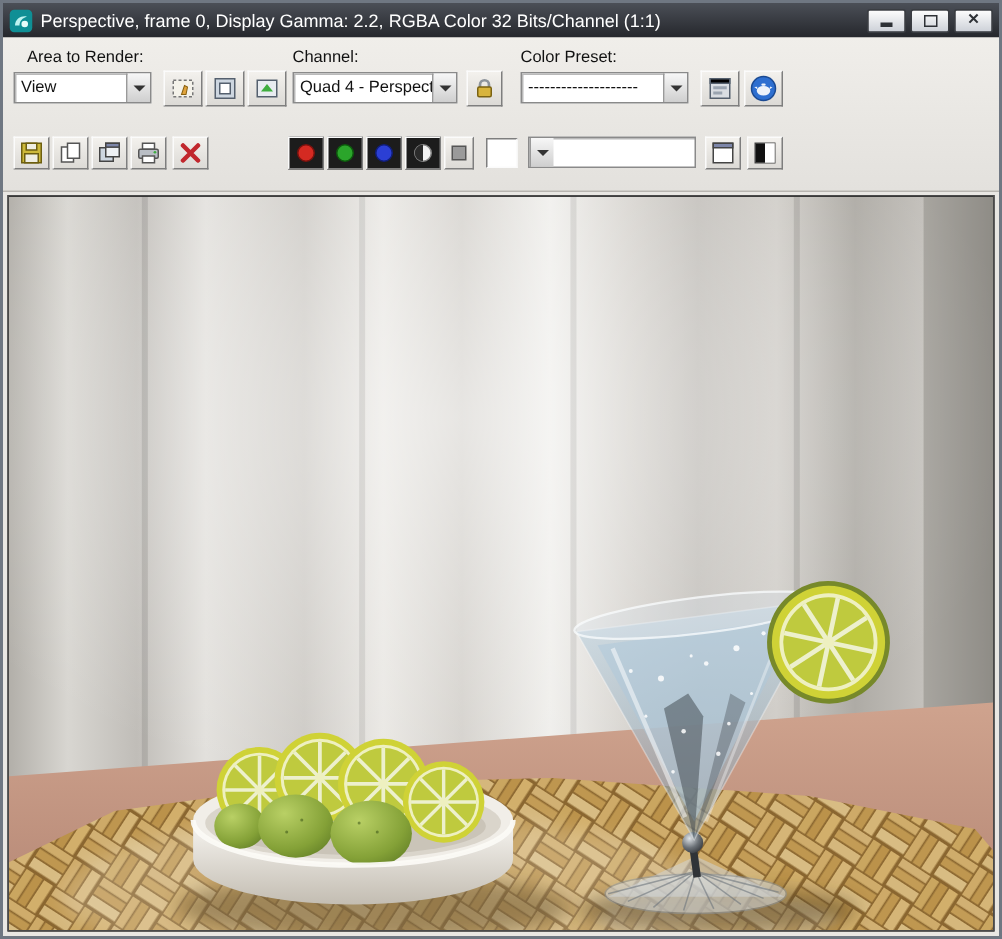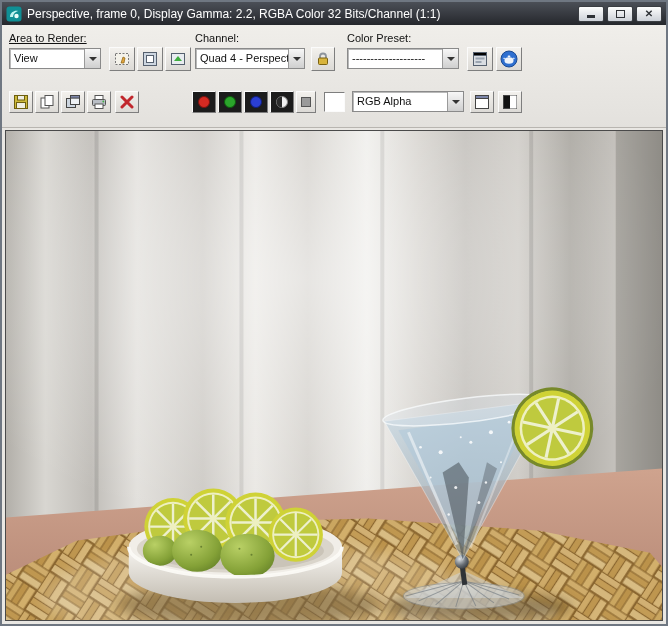--- a/index.html
+++ b/index.html
@@ -103,21 +103,21 @@
           <span class="max-glyph"></span>
         </button>
       <button class="wbtn">
           <span class="close-glyph">✕</span>
         </button>
     </span>
   </div>
 
   <div class="toolbar">
 
-    <span class="lbl" style="left:7px;text-decoration:underline;">Area to Render:</span>
+    <span class="lbl" style="left:16px;">Area to Render:</span>
     <div class="combo" style="left:7px;top:23px;width:92px;">
       <span class="combo-val">View</span>
       <span class="combo-btn"></span>
     </div>
 
     <button class="tbtn" style="left:107px;top:22px;">
       <svg width="16" height="16" viewBox="0 0 16 16">
         <rect x="1.5" y="2.5" width="13" height="11" fill="#f4f2ea" stroke="#777" stroke-dasharray="2 1.5"></rect>
         <path d="M7 12 L9 6 L11 7 L10 12 Z" fill="#e0a33c" stroke="#8a6212" stroke-width="0.7"></path>
       </svg>
@@ -229,21 +229,20 @@
     </button>
     <button class="cbtn" style="left:294px;top:66px;width:20px;">
       <svg width="12" height="12" viewBox="0 0 12 12">
         <rect x="1.5" y="1.5" width="9" height="9" fill="#9a9a9a" stroke="#555"></rect>
       </svg>
     </button>
 
     <span class="swatch" style="left:322px;top:67px;"></span>
 
     <div class="combo" style="left:350px;top:66px;width:112px;">
-      <span class="combo-val">RGB Alpha</span>
       <span class="combo-btn"></span>
     </div>
 
     <button class="cbtn" style="left:468px;top:66px;">
       <svg width="16" height="16" viewBox="0 0 16 16">
         <rect x="1.5" y="1.5" width="13" height="13" fill="#fff" stroke="#444"></rect>
         <rect x="1.5" y="1.5" width="13" height="3" fill="#7d86a9" stroke="#444"></rect>
       </svg>
     </button>
     <button class="cbtn" style="left:496px;top:66px;">

